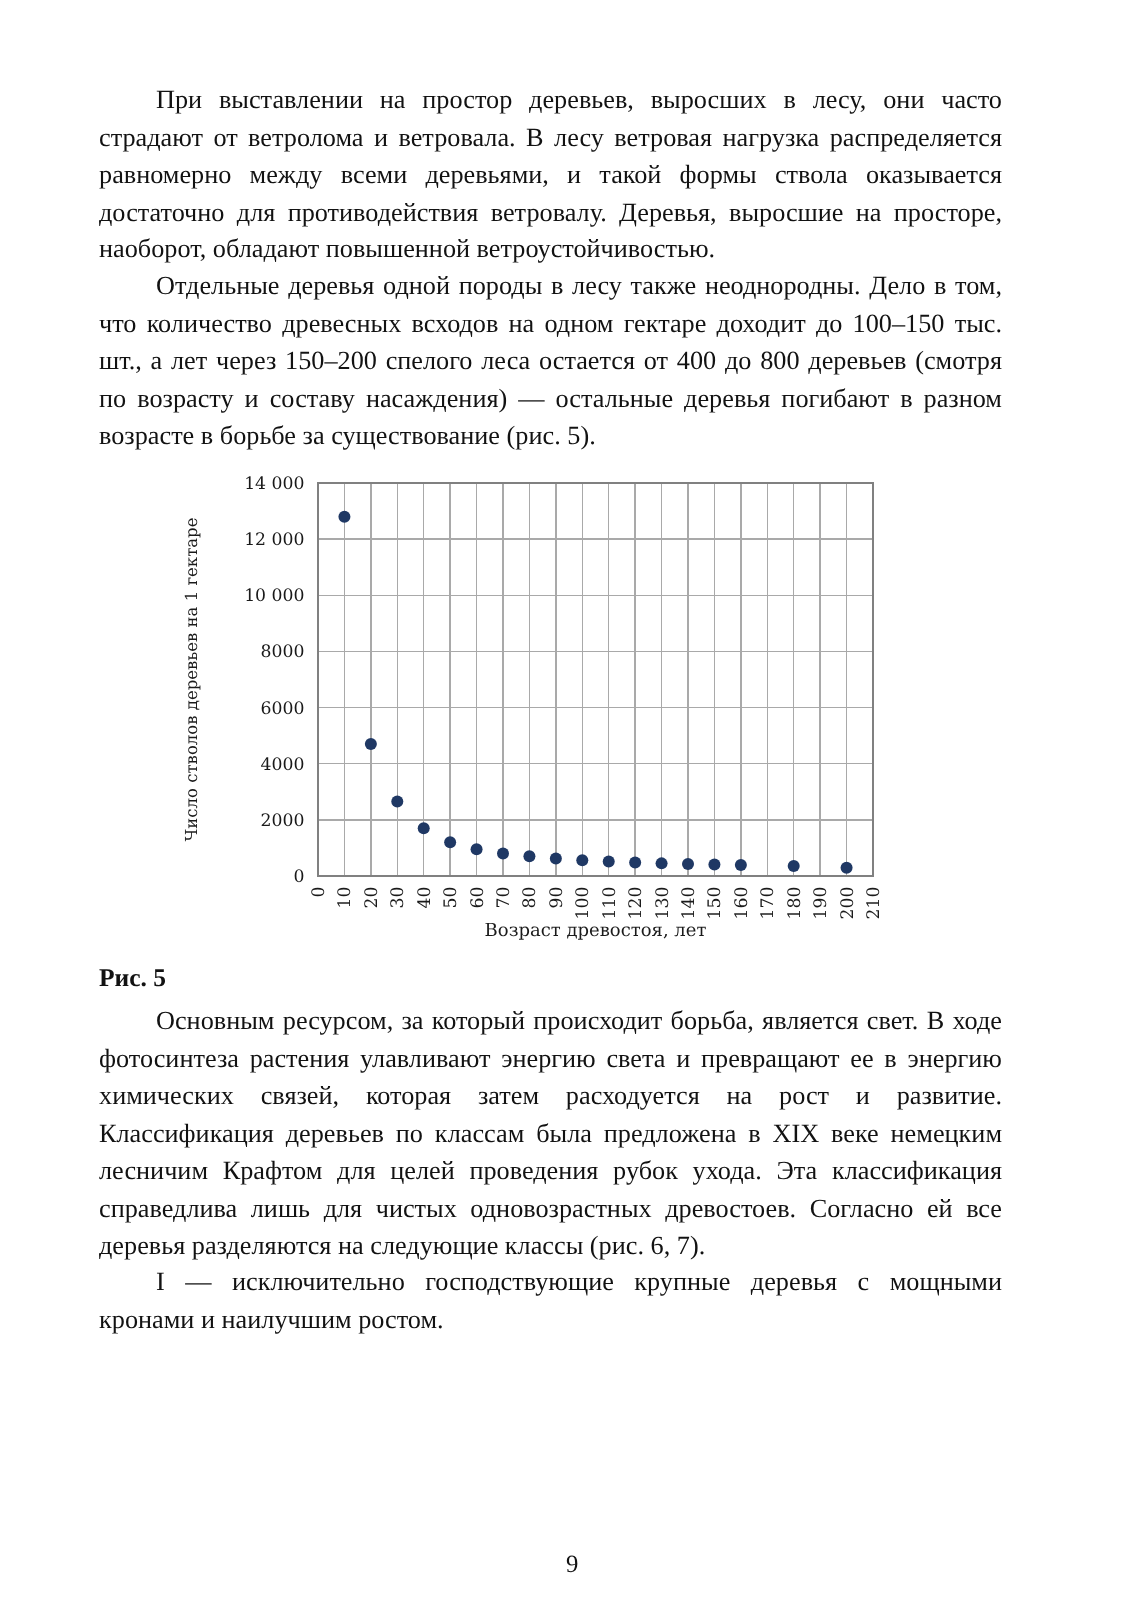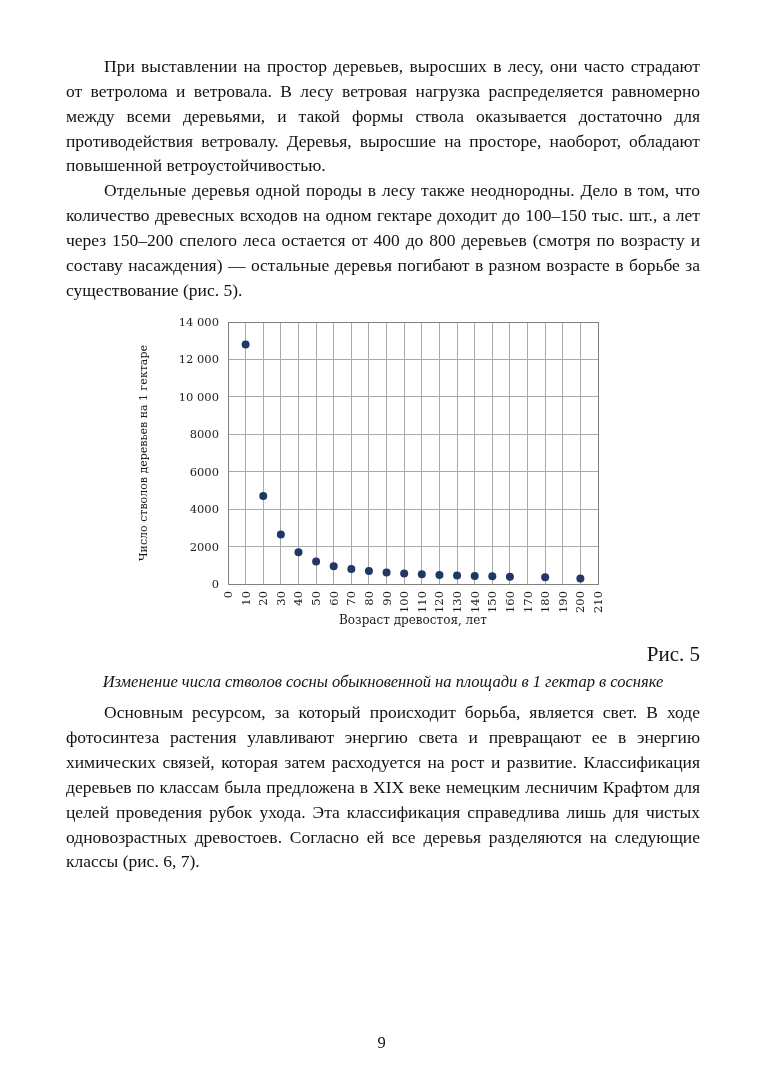--- a/index.html
+++ b/index.html
@@ -2,42 +2,42 @@
 <html lang="ru"><head>
 <meta charset="utf-8">
 <style>
   html, body { margin: 0; padding: 0; background: #ffffff; }
   .page {
     position: relative;
     width: 763px;
     height: 1079px;
     background: #ffffff;
     box-sizing: border-box;
-    padding: 54px 63px 0 66px;
+    padding: 54px 95px 0 66px;
     font-family: "Liberation Serif", serif;
     font-size: 17.5px;
     color: #121212;
     overflow: hidden;
   }
   p.body-text {
     margin: 0;
     text-indent: 38px;
     text-align: justify;
     line-height: 1.42;
   }
   figure.fig {
     margin: 10px 0 6px 0;
     text-align: center;
   }
   #chart-svg { display: block; margin: 0 auto; }
   .fig-label {
-    font-weight: normal;
-    font-size: 21px;
+    font-weight: bold;
+    font-size: 17px;
     margin-top: 10px;
-    text-align: right;
+    text-align: left;
   }
   .fig-caption {
     font-style: italic;
     font-size: 16.5px;
     line-height: 1.45;
     margin-top: 3px;
     text-align: center;
   }
   .page-number {
     position: absolute;
@@ -137,23 +137,23 @@
         <circle cx="359.2857142857143" cy="264.32714285714286" r="4" fill="#1f3864"></circle>
         <circle cx="376.90476190476187" cy="264.70142857142855" r="4" fill="#1f3864"></circle>
         <circle cx="412.1428571428571" cy="265.2628571428571" r="4" fill="#1f3864"></circle>
         <circle cx="447.38095238095235" cy="266.5728571428571" r="4" fill="#1f3864"></circle>
         <text x="280" y="312" text-anchor="middle" font-family="&quot;DejaVu Serif&quot;, serif" font-size="12" fill="#1a1a1a">Возраст древостоя, лет</text>
         <text transform="translate(14 141) rotate(-90)" text-anchor="middle" font-family="&quot;DejaVu Serif&quot;, serif" font-size="11" fill="#1a1a1a">Число стволов деревьев на 1 гектаре</text>
       </svg>
     <figcaption>
       <div class="fig-label">Рис. 5</div>
       <div class="fig-caption">
-        <div>Изменение числа стволов сосны обыкновенной на площади в 1 гектар в сосняке</div>
       </div>
     </figcaption>
   </figure>
 
   <p class="body-text">Основным ресурсом, за который происходит борьба, является свет. В ходе фотосинтеза растения улавливают энергию света и превращают ее в энергию химических связей, которая затем расходуется на рост и развитие. Классификация деревьев по классам была предложена в XIX веке немецким лесничим Крафтом для целей проведения рубок ухода. Эта классификация справедлива лишь для чистых одновозрастных древостоев. Согласно ей все деревья разделяются на следующие классы (рис. 6, 7).</p>
 
+  <p class="body-text">I — исключительно господствующие крупные деревья с мощными кронами и наилучшим ростом.</p>
 
   <div class="page-number">9</div>
 
 </div>
 
 </body></html>

